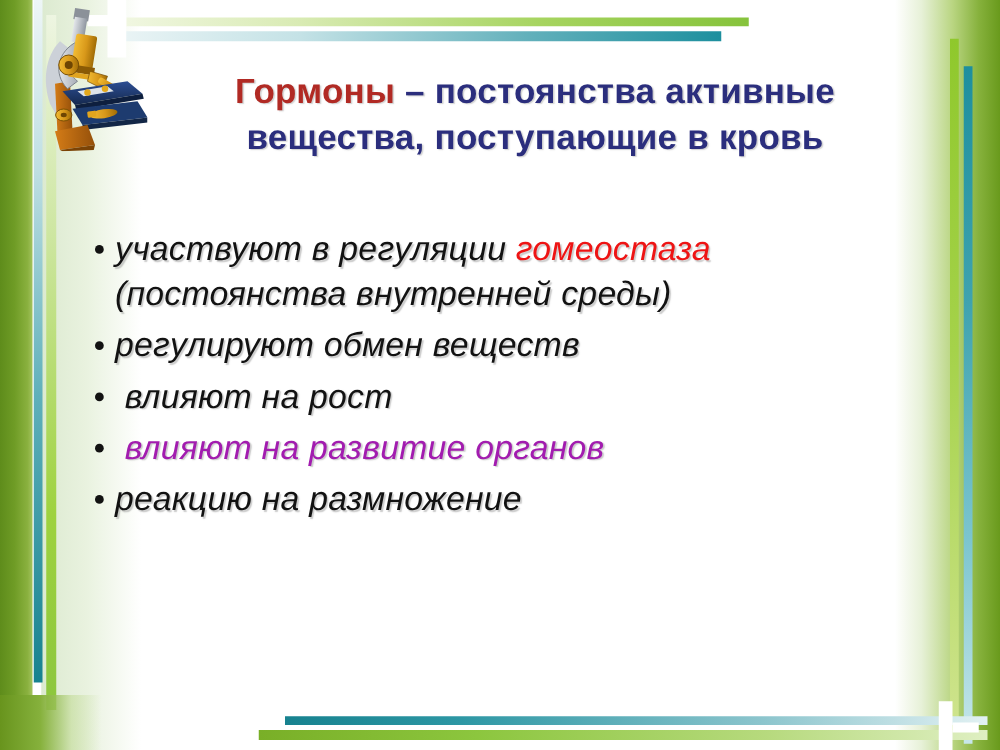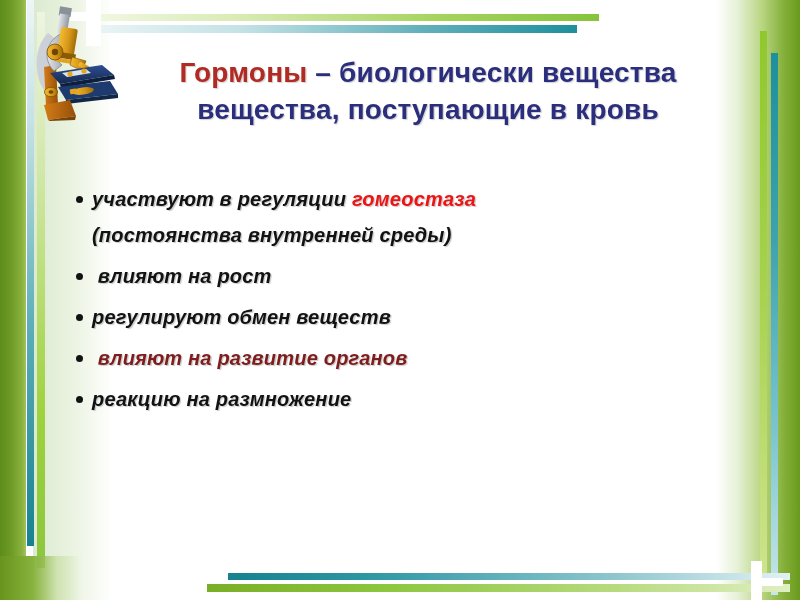--- a/index.html
+++ b/index.html
@@ -95,22 +95,22 @@
   .title span {
     white-space: pre-wrap;
     text-shadow: 1.2px 1.2px 1px rgba(120,120,120,0.35);
   }
 
   
   .bullets {
     left: 76px; top: 181px; width: 636px;
     list-style: none; margin: 0; padding: 0;
     font-style: italic;
-    font-weight: bold;
-    font-size: 20px;
+    font-weight: normal;
+    font-size: 27px;
     line-height: 36px;
     letter-spacing: 0.2px;
   }
   .bullets li {
     position: relative;
     padding-left: 16px;
     margin: 0 0 5px 0;
     max-width: 620px;
   }
   .bullets .dot {
@@ -201,41 +201,41 @@
     <polygon points="38,97 90,91 90,95 38,101" fill="#122646"></polygon>
     <g transform="rotate(-8 55 88)">
       <ellipse cx="55" cy="88" rx="11" ry="3.6" fill="url(#gd)"></ellipse>
       <rect x="42" y="84.5" width="7" height="5" rx="1" fill="#e2a51d"></rect>
     </g>
     <polygon points="16,102 42,97 48,113 20,117" fill="url(#og)"></polygon>
     <polygon points="20,117 48,113 47,117 22,118" fill="#7b4305"></polygon>
   </svg>
 
   <div class="abs title">
-    <span data-color="title_keyword" style="color: rgb(177, 42, 36);">Гормоны</span><span data-color="title_text" style="color: rgb(43, 46, 125);"> – биологически вещества
+    <span data-color="title_keyword" style="color: rgb(177, 42, 36);">Гормоны</span><span data-color="title_text" style="color: rgb(43, 46, 125);"> – постоянства активные
 вещества, поступающие в кровь</span>
   </div>
 
   <ul class="abs bullets">
     <li>
       <span class="dot"></span>
       <span class="seg" data-color="body_text" style="color: rgb(18, 18, 18);">участвуют в регуляции </span><span class="seg" data-color="body_accent" style="color: rgb(238, 20, 20);">гомеостаза</span><span class="seg" data-color="body_text" style="color: rgb(18, 18, 18);">
 (постоянства внутренней среды)</span>
     </li>
     <li>
       <span class="dot"></span>
+      <span class="seg" data-color="body_text" style="color: rgb(18, 18, 18);">регулируют обмен веществ</span>
+    </li>
+    <li>
+      <span class="dot"></span>
       <span class="seg" data-color="body_text" style="color: rgb(18, 18, 18);"> влияют на рост</span>
     </li>
     <li>
       <span class="dot"></span>
-      <span class="seg" data-color="body_text" style="color: rgb(18, 18, 18);">регулируют обмен веществ</span>
-    </li>
-    <li>
-      <span class="dot"></span>
-      <span class="seg" data-color="body_text" style="color: #7f1d1d;"> влияют на развитие органов</span>
+      <span class="seg" data-color="body_text" style="color: #a21caf;"> влияют на развитие органов</span>
     </li>
     <li>
       <span class="dot"></span>
       <span class="seg" data-color="body_text" style="color: rgb(18, 18, 18);">реакцию на размножение</span>
     </li>
   </ul>
 
 </div>
 
 </body></html>

